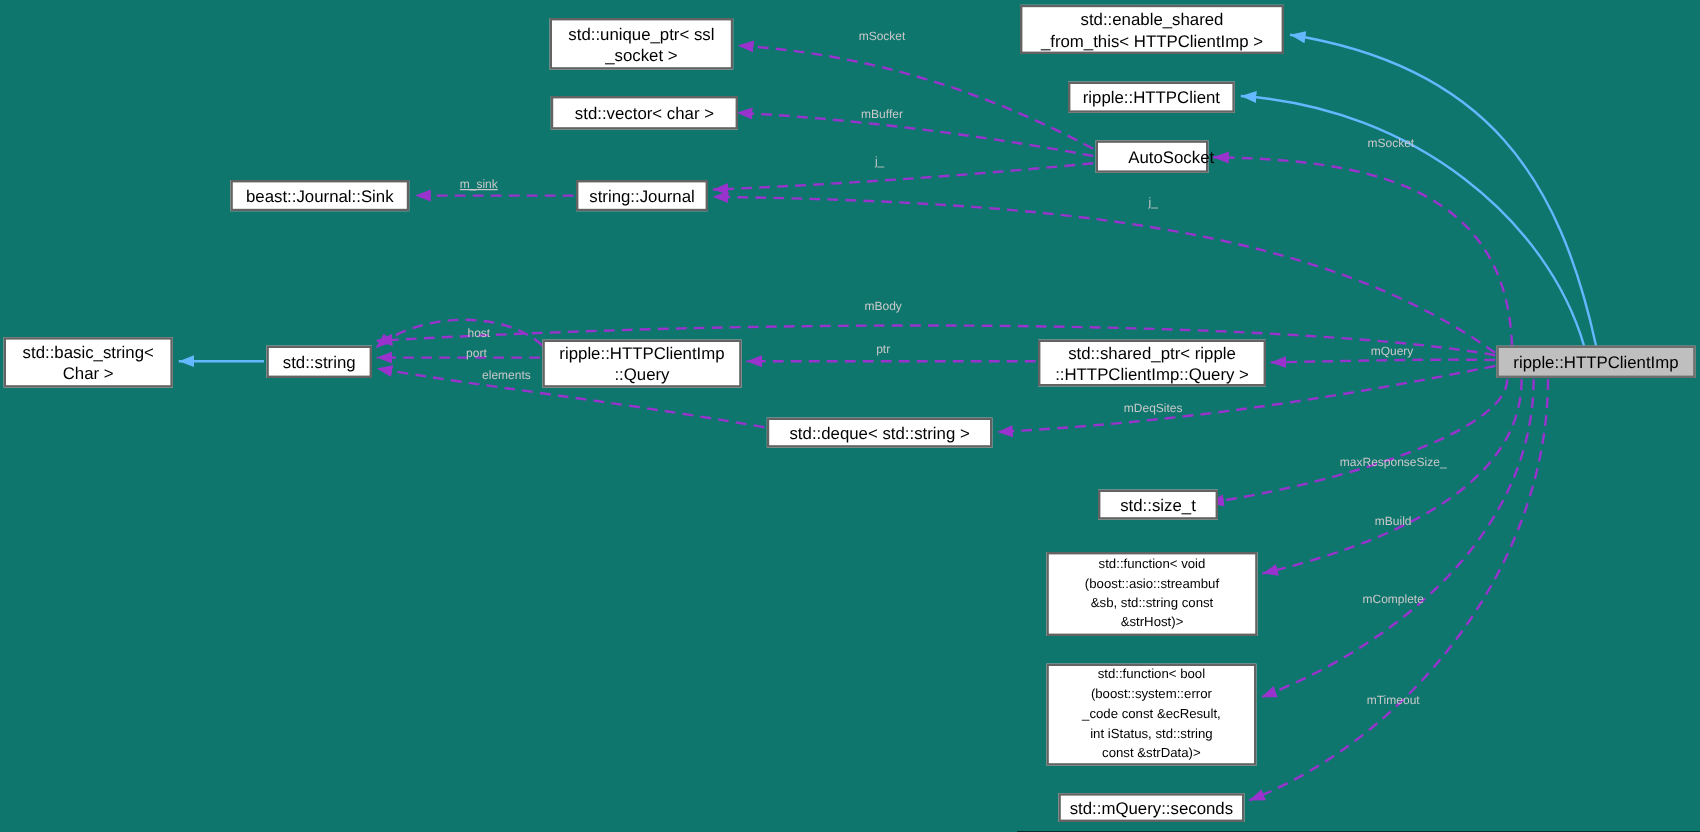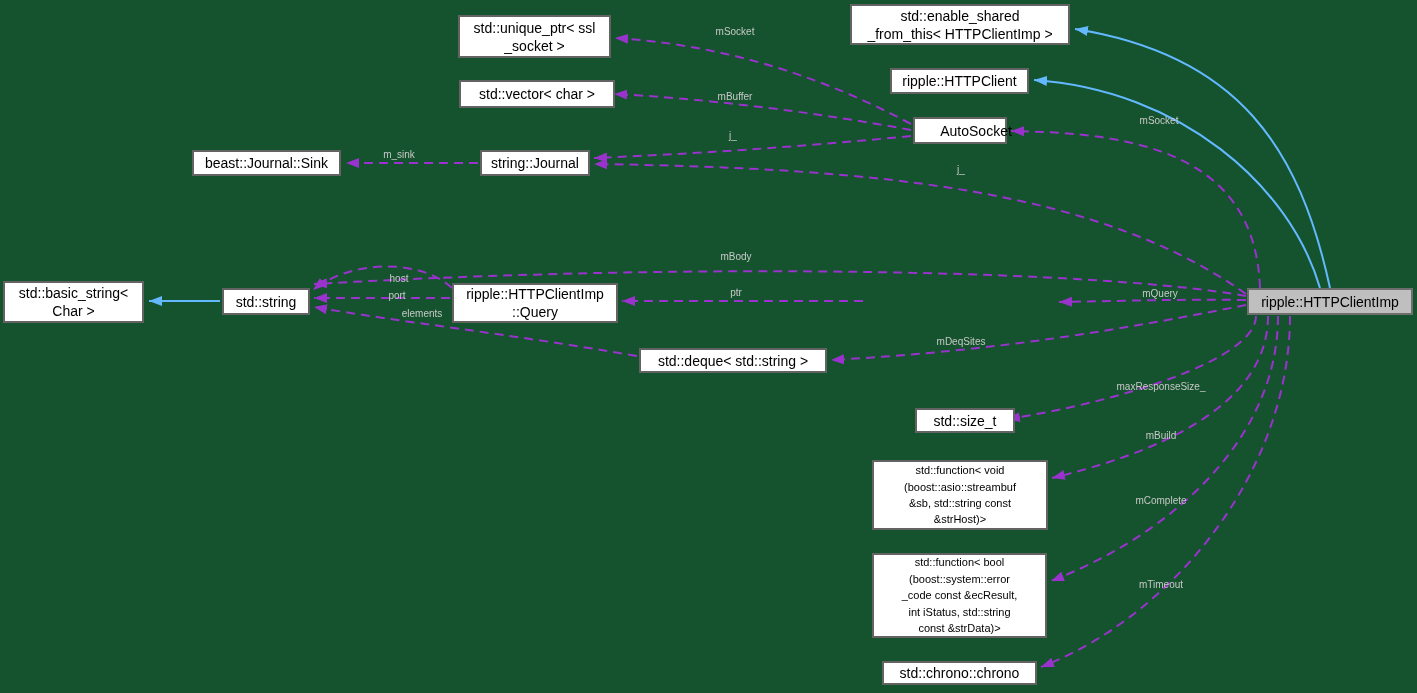--- a/index.html
+++ b/index.html
@@ -1,19 +1,19 @@
 <!DOCTYPE html>
 <html><head>
 <meta charset="utf-8">
 <style>
   html,body{margin:0;padding:0;background:#000;}
   #canvas{
     position:relative;
     width:1417px;height:693px;
-    background:#14532d;
+    background:#0f766e;
     overflow:hidden;
     font-family:"Liberation Sans","DejaVu Sans",sans-serif;
   }
   #edges{position:absolute;left:0;top:0;width:1417px;height:693px;}
   .node{
     position:absolute;
     box-sizing:border-box;
     background:#ffffff;
     border:2px solid #636363;
     color:#000000;
@@ -84,38 +84,40 @@
   <div class="node" style="left:890px;top:68px;width:139px;height:26px;">ripple::HTTPClient</div>
   <div class="node" style="left:459px;top:80px;width:156px;height:28px;">std::vector&lt; char &gt;</div>
   <div class="node" style="left:913px;top:117px;width:94px;height:27px;padding-left:32px;">AutoSocket</div>
   <div class="node" style="left:192px;top:150px;width:149px;height:26px;">beast::Journal::Sink</div>
   <div class="node" style="left:480px;top:150px;width:110px;height:26px;">string::Journal</div>
   <div class="node" style="left:3px;top:281px;width:141px;height:42px;">std::basic_string&lt;
 Char &gt;</div>
   <div class="node" style="left:222px;top:288px;width:88px;height:27px;">std::string</div>
   <div class="node" style="left:452px;top:283px;width:166px;height:40px;">ripple::HTTPClientImp
 ::Query</div>
+  <div class="node" style="left:865px;top:283px;width:190px;height:39px;">std::shared_ptr&lt; ripple
+::HTTPClientImp::Query &gt;</div>
   <div class="node main" style="left:1247px;top:288px;width:166px;height:27px;">ripple::HTTPClientImp</div>
   <div class="node" style="left:639px;top:348px;width:188px;height:25px;">std::deque&lt; std::string &gt;</div>
   <div class="node" style="left:915px;top:408px;width:100px;height:25px;">std::size_t</div>
   <div class="node dense" style="left:872px;top:460px;width:176px;height:70px;">std::function&lt; void
 (boost::asio::streambuf
 &amp;sb, std::string const
 &amp;strHost)&gt;</div>
   <div class="node dense" style="left:872px;top:553px;width:175px;height:85px;">std::function&lt; bool
 (boost::system::error
 _code const &amp;ecResult,
 int iStatus, std::string
 const &amp;strData)&gt;</div>
-  <div class="node" style="left:882px;top:661px;width:155px;height:24px;">std::chrono::chrono</div>
+  <div class="node" style="left:882px;top:661px;width:155px;height:24px;">std::mQuery::seconds</div>
 
   <span class="elabel" style="left:735px;top:31px;">mSocket</span>
   <span class="elabel" style="left:735px;top:96px;">mBuffer</span>
   <span class="elabel" style="left:733px;top:135px;">j_</span>
-  <span class="elabel" style="left:399px;top:154px;">m_sink</span>
+  <span class="elabel" style="left:399px;top:154px;text-decoration:underline;">m_sink</span>
   <span class="elabel" style="left:1159px;top:120px;">mSocket</span>
   <span class="elabel" style="left:961px;top:169px;">j_</span>
   <span class="elabel" style="left:736px;top:256px;">mBody</span>
   <span class="elabel" style="left:399px;top:278px;">host</span>
   <span class="elabel" style="left:397px;top:295px;">port</span>
   <span class="elabel" style="left:422px;top:313px;text-align:right;">elements</span>
   <span class="elabel" style="left:736px;top:292px;">ptr</span>
   <span class="elabel" style="left:1160px;top:293px;">mQuery</span>
   <span class="elabel" style="left:961px;top:341px;">mDeqSites</span>
   <span class="elabel" style="left:1161px;top:386px;">maxResponseSize_</span>

